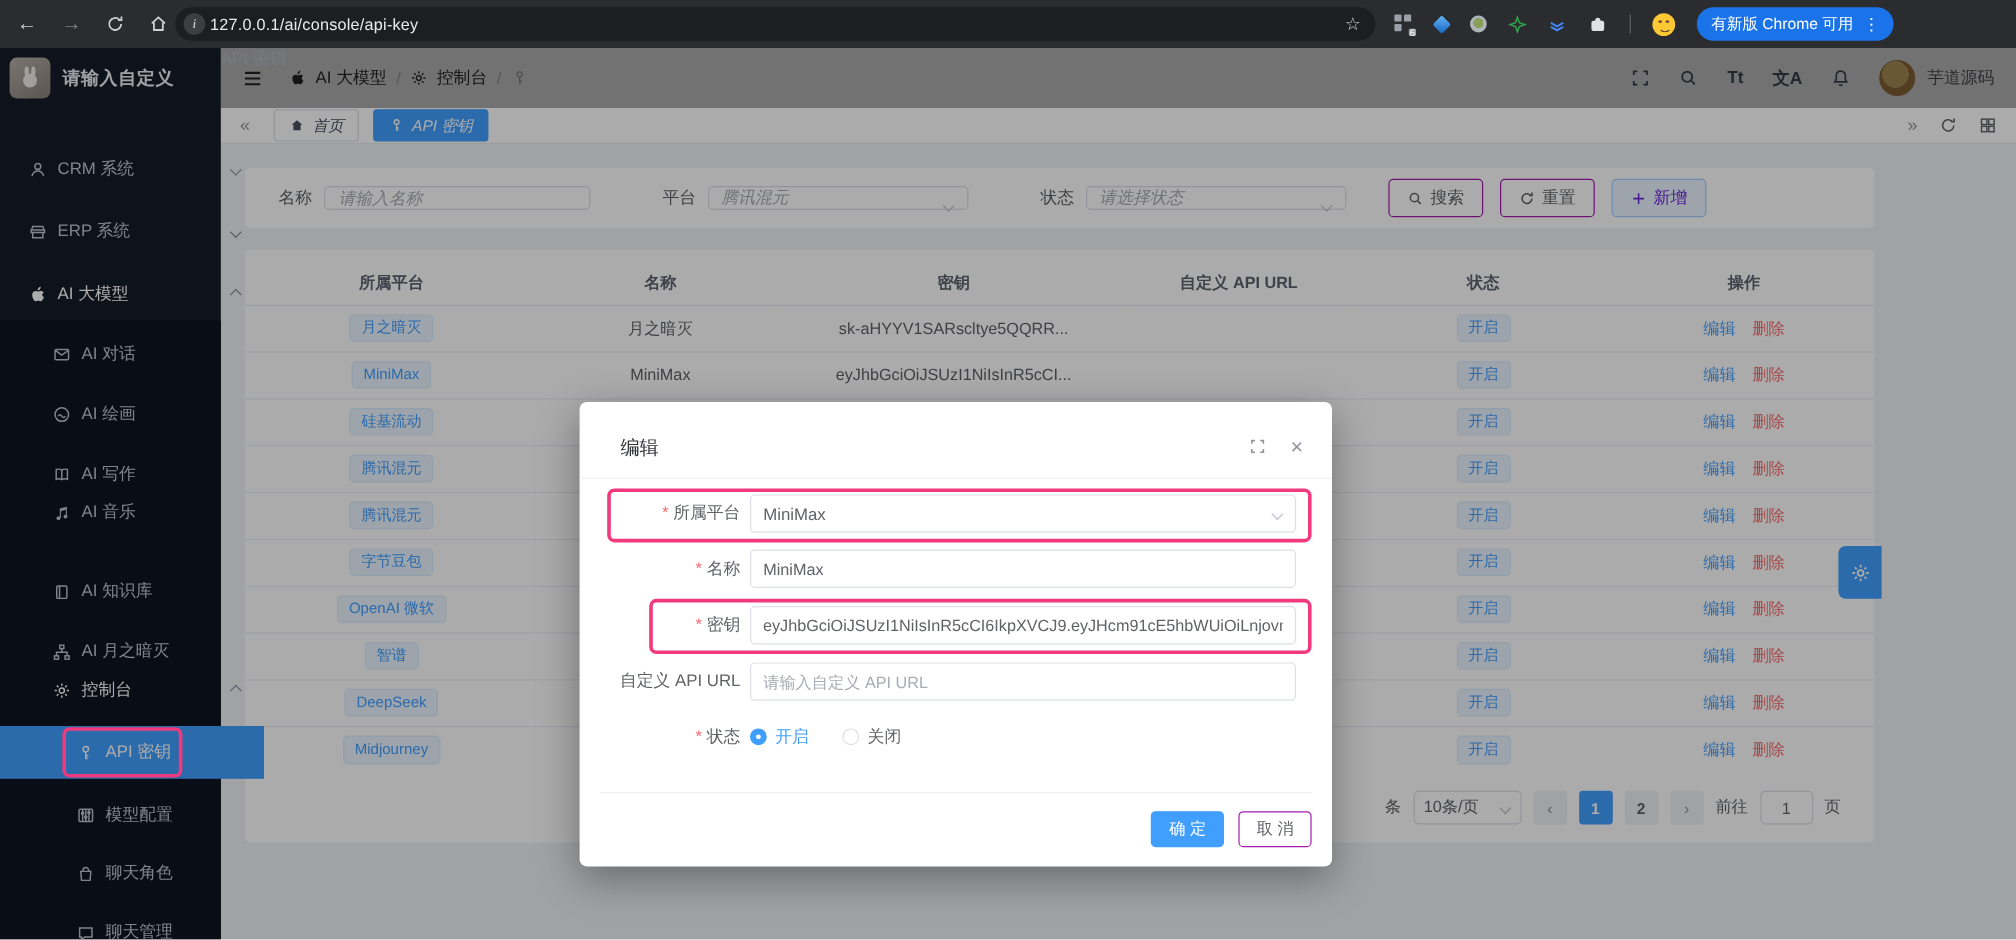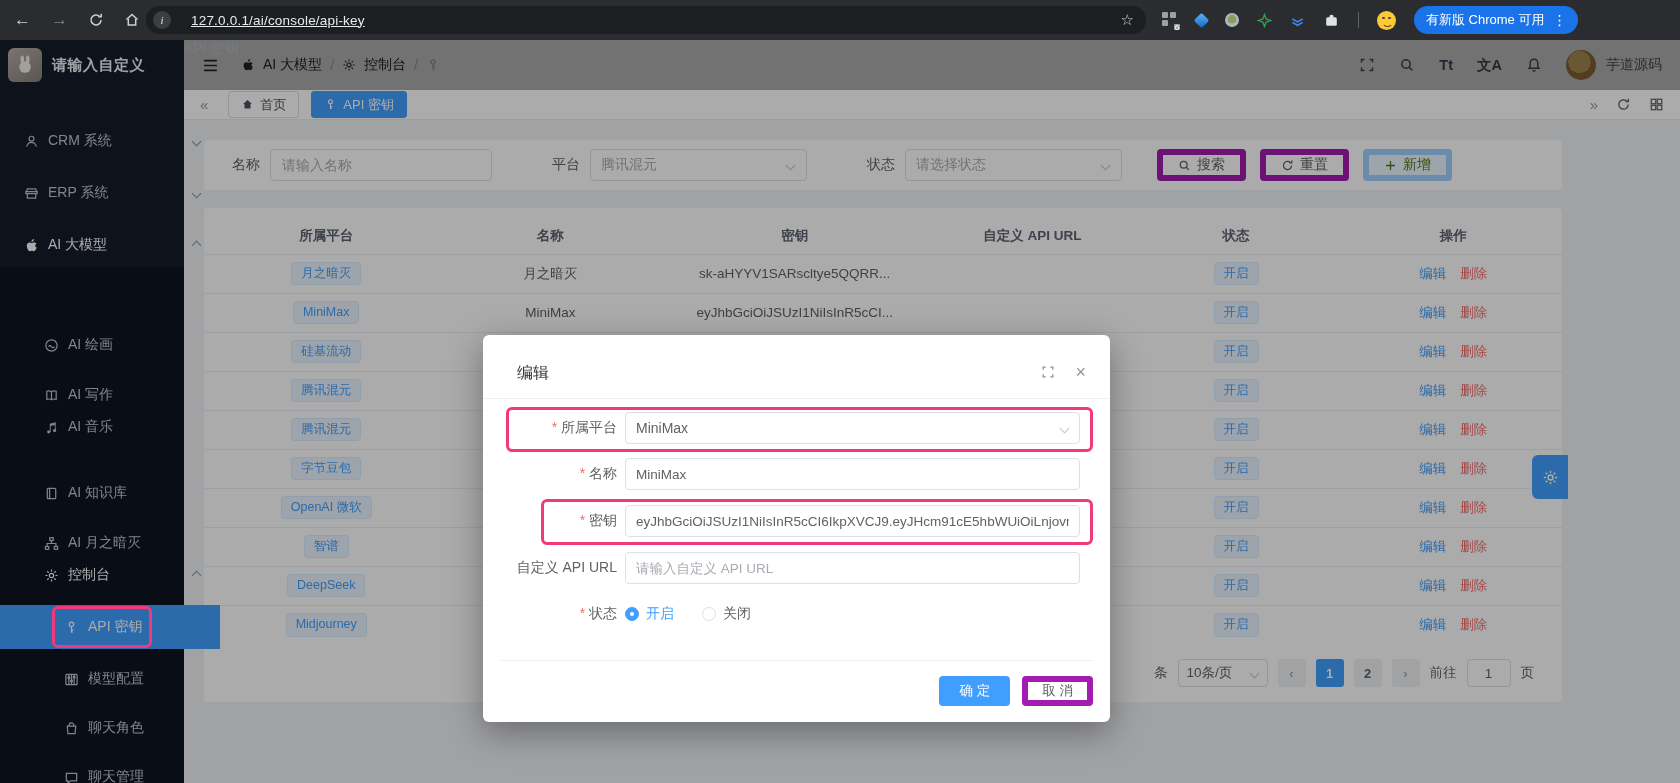--- a/index.html
+++ b/index.html
@@ -5,21 +5,21 @@
   * { margin:0; padding:0; box-sizing:border-box; }
   body { font-family:"Liberation Sans", sans-serif; background:#fff; }
   .screen { position:relative; width:1680px; height:783px; overflow:hidden; background:#fff; }
 
   
   .chrome { position:absolute; left:0; top:0; width:1680px; height:40px; background:#2a2c30; display:flex; align-items:center; z-index:90; }
   .chrome .navbtns { display:flex; align-items:center; gap:20px; padding:0 14px; color:#cdd0d4; }
   .chrome .navbtns span { font-size:17px; cursor:pointer; }
   .urlpill { position:absolute; left:146px; top:6px; width:1000px; height:28px; background:#1d1e21; border-radius:14px; display:flex; align-items:center; color:#e8eaed; }
   .urlinfo { width:18px; height:18px; margin-left:7px; border-radius:50%; background:#3c3e42; color:#dfe1e5; font-size:11px; display:flex; align-items:center; justify-content:center; font-style:italic; font-family:"Liberation Serif", serif; }
-  .urltext { margin-left:20px; font-size:13.5px; letter-spacing:.2px;text-decoration:underline; }
+  .urltext { margin-left:4px; font-size:13.5px; letter-spacing:.2px; }
   .urlstar { position:absolute; right:12px; font-size:15px; color:#cdd0d4; }
   .extrow { position:absolute; left:1162px; top:0; height:40px; display:flex; align-items:center; gap:18px; }
   .ext-blocks { position:relative; width:16px; height:16px; }
   .ext-blocks i { position:absolute; background:#9aa0a6; width:6px; height:6px; border-radius:1px; }
   .ext-badge { position:absolute; right:-2px; bottom:-2px; width:12px; height:13px; background:#ea4335; border-radius:3px; color:#fff; font-size:8px; font-style:normal; display:flex; align-items:center; justify-content:center; }
   .ext-diamond { width:11px; height:11px; background:linear-gradient(135deg,#64b5f6,#1565c0); transform:rotate(45deg); border-radius:2px; }
   .ext-orb { width:14px; height:14px; border-radius:50%; background:radial-gradient(circle at 50% 45%, #8aa05a 0 40%, #aeb4ba 41%); }
   .ext-sep { width:1px; height:16px; background:#5f6368; }
   .emojiface { position:relative; width:19px; height:19px; border-radius:50%; background:#fcc934; }
   .emojiface:before { content:''; position:absolute; left:5px; top:6px; width:2.5px; height:2.5px; border-radius:50%; background:#5d4037; box-shadow:6px 0 0 #5d4037; }
@@ -56,35 +56,35 @@
   .crumbs .sep { color:#c0c4cc; }
   .crumbs .dim { color:#b1b6bf; }
   .head-right { position:absolute; right:18px; display:flex; align-items:center; gap:24px; color:#4e5969;justify-content:center; }
   .txticon { font-size:14.5px; font-weight:600; }
   .avatar { width:30px; height:30px; border-radius:50%; background:radial-gradient(circle at 45% 40%, #e8c372 0 45%, #b98a4e 46% 75%, #7d5a35 76%); }
   .uname { font-size:14px; color:#606266; margin-left:-14px; }
 
   
   .tabbar { position:absolute; left:184px; top:50px; width:1496px; height:30px; background:#fff; border-bottom:1px solid #e8eaef; display:flex; align-items:center; }
   .tab-collapse { margin-left:16px; color:#909399; font-size:15px; }
-  .tag-tab { height:27px; display:inline-flex; align-items:center; gap:6px; padding:0 12px; font-size:13px; border-radius:3px; margin-left:20px; border:1px solid #dcdfe6; background:#fff; color:#495060; cursor:pointer; }
+  .tag-tab { height:27px; display:inline-flex; align-items:center; gap:6px; padding:0 12px; font-size:13px; border-radius:3px; margin-left:20px; border:1px solid #dcdfe6; background:#fff; color:#495060; cursor:pointer;font-style:italic; }
   .tag-tab.active { background:#409eff; border-color:#409eff; color:#fff; }
   .tabbar-right { position:absolute; right:16px; display:flex; align-items:center; gap:18px; color:#606266; }
 
   
   .card { position:absolute; background:#fff; border-radius:4px; }
   .filtercard { left:204px; top:100px; width:1358px; height:50px; display:flex; align-items:center; }
   .f-label { font-size:14px; color:#606266; margin-left:28px; }
-  .f-input, .f-select { height:32px; border:1px solid #dcdfe6; border-radius:4px; background:#fff; font-size:14px; color:#606266; }
+  .f-input, .f-select { height:20px; border:1px solid #dcdfe6; border-radius:4px; background:#fff; font-size:14px; color:#606266;font-style:italic; }
   .f-input { width:222px; margin-left:10px; padding:0 11px; outline:none; }
   .f-input::placeholder { color:#a8abb2; }
   .f-select { width:217px; margin-left:10px; display:flex; align-items:center; padding:0 10px; color:#a8abb2; position:relative; cursor:pointer; }
   .f-select .chev { position:absolute; right:12px; top:12px; border-color:#c0c4cc; }
-  .btn { height:32px; display:inline-flex; align-items:center; justify-content:center; gap:6px; padding:0 15px; border-radius:4px; font-size:14px; border:6px solid #a21caf; background:#fff; color:#606266; cursor:pointer;text-align:center; }
-  .btn.plain-primary { background:#ecf5ff; border-color:#a0cfff; color:#4d7c0f; }
+  .btn { height:32px; display:inline-flex; align-items:center; justify-content:center; gap:6px; padding:0 15px; border-radius:4px; font-size:14px; border:1px solid #a21caf; background:#fff; color:#606266; cursor:pointer;text-align:center; }
+  .btn.plain-primary { background:#ecf5ff; border-color:#a0cfff; color:#6d28d9; }
   .btn.primary { background:#409eff; border-color:#409eff; color:#fff; }
 
   
   .tablecard { left:204px; top:168px; width:1358px; height:494px; padding-top:10px; }
   table.grid { width:100%; border-collapse:collapse; table-layout:fixed; }
   table.grid th { font-size:13.5px; color:#5f6370; font-weight:700; height:36px; }
   table.grid td { font-size:13.5px; color:#606266; height:39px; text-align:center; border-top:1px solid #ebeef5; overflow:hidden; white-space:nowrap; }
   .tag-info { display:inline-block; padding:2px 9px; font-size:12.5px; color:#409eff; background:#ecf5ff; border:1px solid #d9ecff; border-radius:4px; line-height:1.4; }
   .oplink { font-size:13.5px; cursor:pointer; }
   .oplink.edit { color:#409eff; margin-right:14px; }
@@ -225,20 +225,27 @@
       </div>
       <div class="side-item lvl1 lit" style="top:183px">
         <svg width="15" height="15" viewBox="0 0 16 16" fill="currentColor">
             <path d="M11.9 8.6c0-1.6 1.3-2.4 1.4-2.4-.8-1.1-2-1.3-2.4-1.3-1-.1-2 .6-2.5.6s-1.3-.6-2.2-.6C4.6 4.9 3 6 3 8.2c0 1.3.3 2.6.9 3.8.5 1 1.3 2.1 2.2 2 .9 0 1.2-.5 2.3-.5s1.3.5 2.2.5 1.6-1 2.1-2c.4-.7.6-1.1.8-1.9-1.3-.5-1.6-1.5-1.6-1.5z"></path>
             <path d="M9.9 3.2c.5-.6.8-1.4.7-2.2-.7 0-1.5.5-2 1.1-.4.5-.8 1.3-.7 2.1.8.1 1.5-.4 2-1z"></path>
           </svg>
         <span class="lab">AI 大模型</span>
         <i class="chev up"></i>
       </div>
 
+      <div class="side-item lvl2" style="top:233px">
+        <svg width="15" height="15" viewBox="0 0 16 16" fill="none" stroke="currentColor" stroke-width="1.3">
+            <rect x="2" y="3.5" width="12" height="9" rx="1"></rect>
+            <path d="m2.5 4.5 5.5 4 5.5-4"></path>
+          </svg>
+        <span class="lab">AI 对话</span>
+      </div>
       <div class="side-item lvl2" style="top:283px">
         <svg width="15" height="15" viewBox="0 0 16 16" fill="none" stroke="currentColor" stroke-width="1.3">
             <circle cx="8" cy="8" r="6"></circle>
             <path d="M4.8 9.3c1.1-1.6 2.1-1.6 3.2 0s2.1 1.6 3.2 0"></path>
           </svg>
         <span class="lab">AI 绘画</span>
       </div>
       <div class="side-item lvl2" style="top:333px">
         <svg width="15" height="15" viewBox="0 0 16 16" fill="none" stroke="currentColor" stroke-width="1.3">
             <path d="M8 4C6.6 3 4.6 3 3 3.5v8.6c1.6-.5 3.6-.5 5 .5 1.4-1 3.4-1 5-.5V3.5C11.4 3 9.4 3 8 4z"></path>

